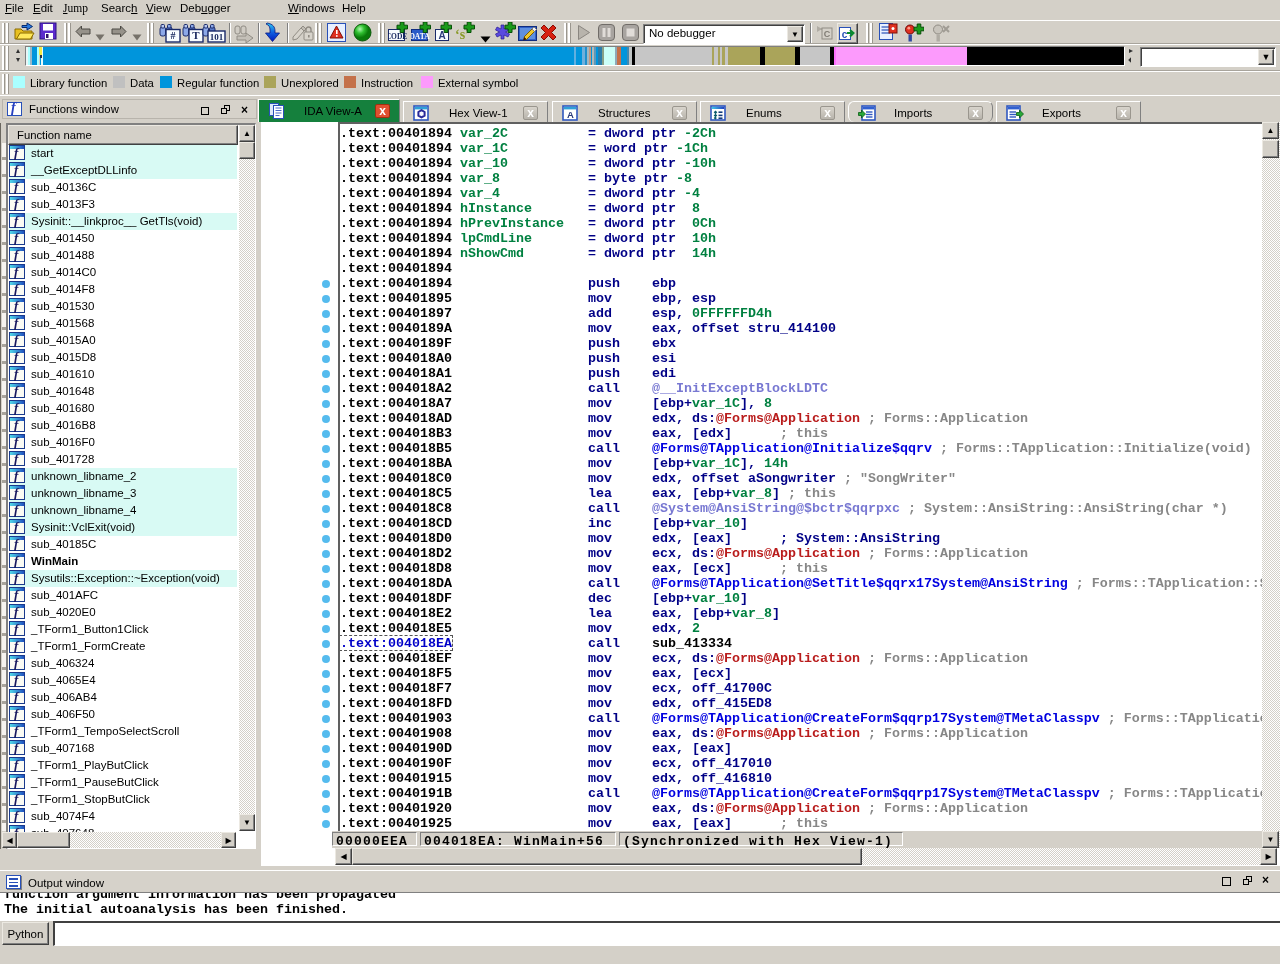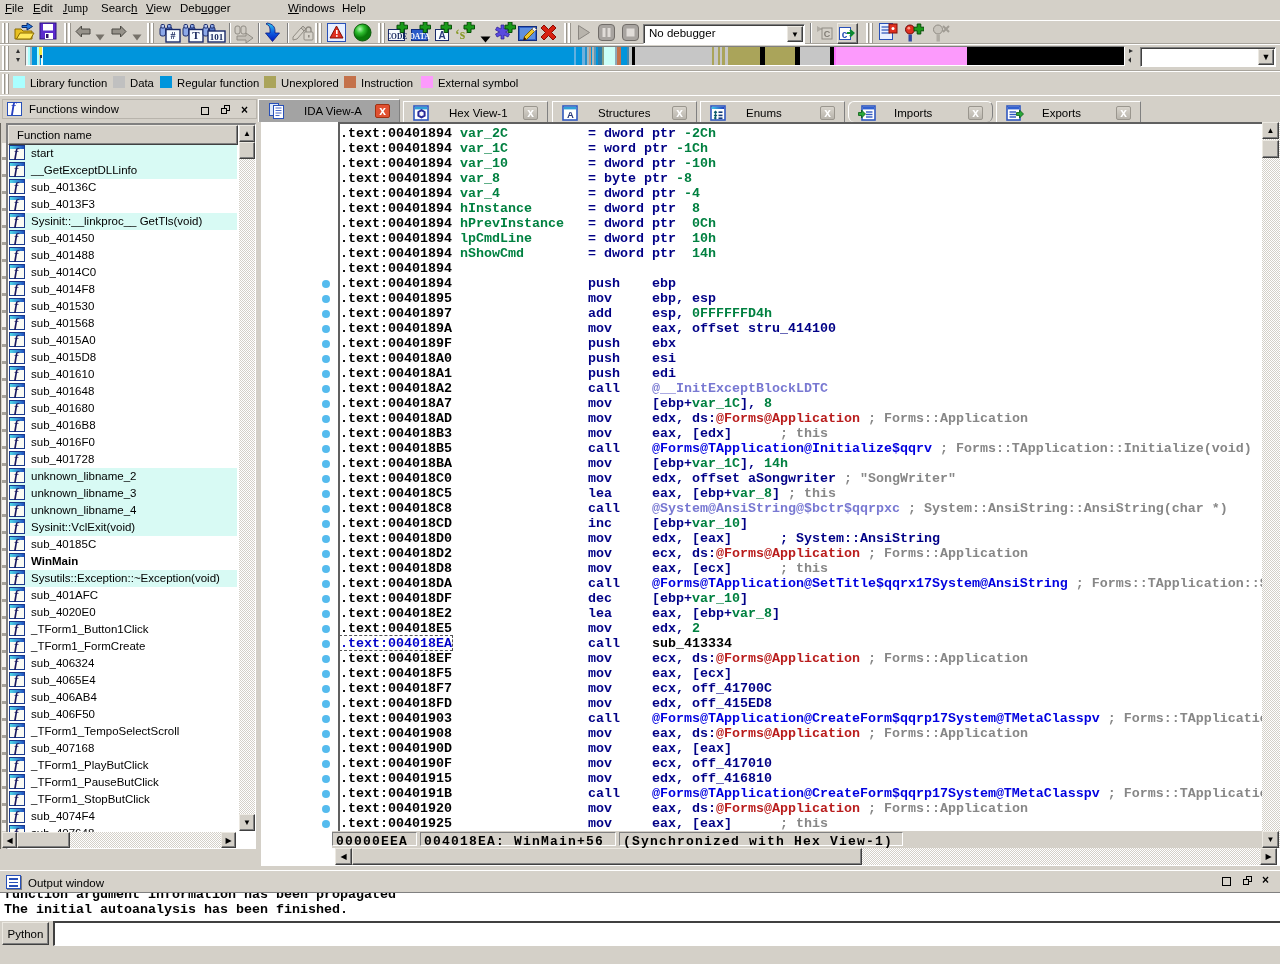--- a/index.html
+++ b/index.html
@@ -507,21 +507,21 @@
         <div class="abs dither" style="left:0;top:0;width:234px;height:16px;"></div>
         <div class="abs btn" style="left:0;top:0;width:15px;height:16px;text-align:center;font-size:8px;line-height:15px;">◀</div>
         <div class="abs btn" style="left:15px;top:0;width:53px;height:16px;"></div>
         <div class="abs btn" style="right:0;top:0;width:15px;height:16px;text-align:center;font-size:8px;line-height:15px;">▶</div>
       </div>
     </div>
   </div>
 
   <div class="abs" style="left:258px;top:0;width:1022px;height:770px;">
     <div class="abs" style="left:0;top:0;width:1022px;height:26px;background:#d4d0c8;">
-      <div class="tab" style="left:0px;top:3px;width:142px;height:23px;border-bottom:none;background:#a3a3a3;">
+      <div class="tab" style="left:0px;top:3px;width:142px;height:23px;border-bottom:none;background:#15803d;">
 <span class="abs" style="left:9px;top:3px;"><svg width="17" height="16" viewBox="0 0 17 16">
               <rect x="1.5" y="0.5" width="9" height="12" fill="#dce8fa" stroke="#2850b8"></rect>
               <rect x="5.5" y="2.5" width="10" height="13" fill="#fff" stroke="#2850b8"></rect>
               <line x1="7.5" y1="5" x2="13.5" y2="5" stroke="#4a6ac8"></line>
               <line x1="7.5" y1="7.5" x2="13.5" y2="7.5" stroke="#4a6ac8"></line>
               <line x1="7.5" y1="10" x2="13.5" y2="10" stroke="#4a6ac8"></line>
               <line x1="7.5" y1="12.5" x2="11.5" y2="12.5" stroke="#4a6ac8"></line>
             </svg></span>
 <span class="tablbl" style="left:45px;">IDA View-A</span>
 <div class="closebox" style="left:116px;background:#e05030;border-color:#a03010;color:#fff;">x</div>

